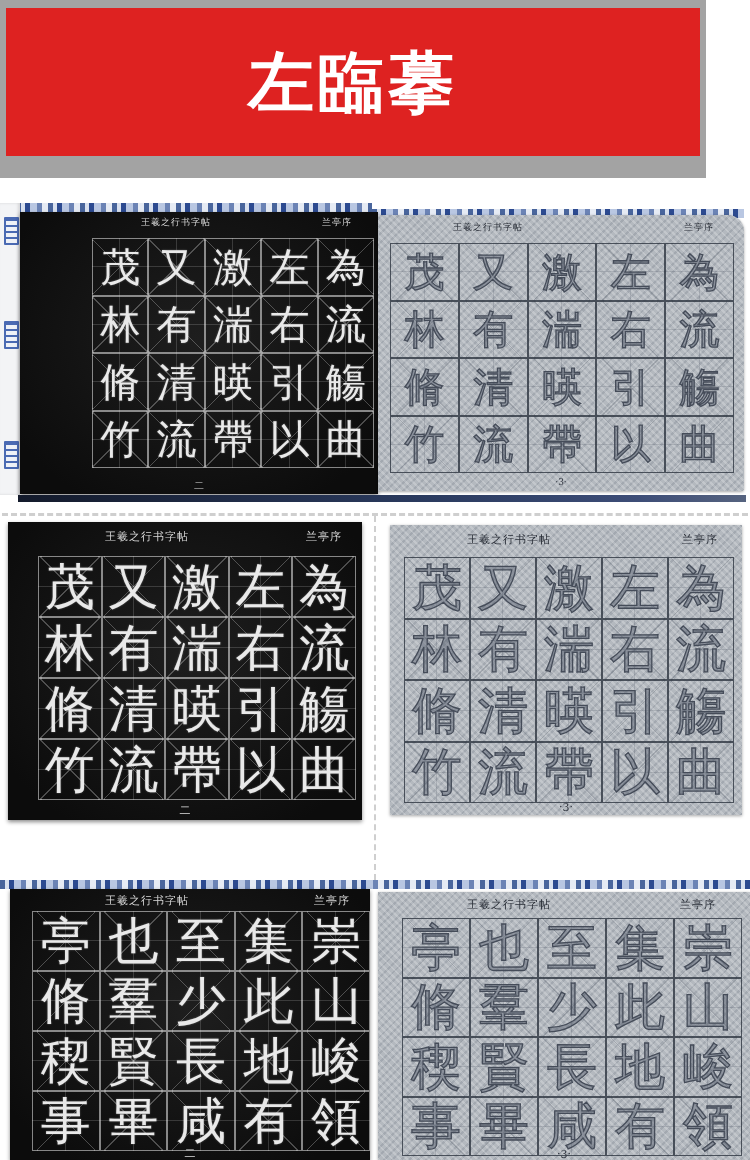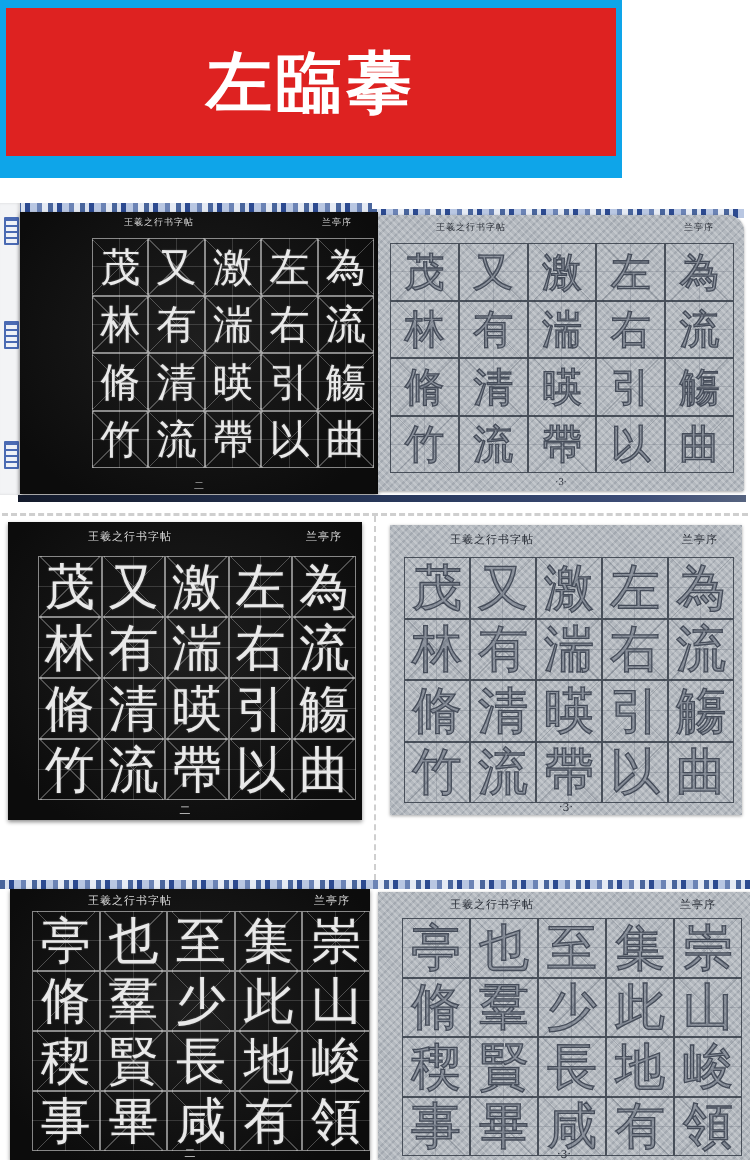--- a/index.html
+++ b/index.html
@@ -2,21 +2,21 @@
 <html><head>
 <meta charset="utf-8">
 <style>
   html,body{margin:0;padding:0;}
   body{
     width:750px;height:1160px;overflow:hidden;background:#ffffff;
     font-family:"Liberation Sans", sans-serif;position:relative;
   }
 
   
-  .banner{position:relative;width:622px;height:178px;background:#0ea5e9;}
+  .banner{position:relative;width:706px;height:178px;background:#a3a3a3;}
   .banner-core{
     position:absolute;left:6px;right:6px;top:8px;bottom:22px;background:#de2221;
     display:flex;align-items:center;justify-content:center;gap:84px;
   }
   .banner-text{
     color:#ffffff;font-size:66px;font-weight:700;letter-spacing:4px;
     font-family:"Liberation Sans", sans-serif;line-height:1;
   }
 
   .gap-top{height:18px;background:#ffffff;}
@@ -34,21 +34,21 @@
     box-shadow:0 2px 4px rgba(0,0,0,.45);
   }
   .gray-page{
     position:absolute;background:#b4b9bf;
     background-image:
       repeating-linear-gradient(45deg, rgba(255,255,255,.20) 0 2px, rgba(0,0,0,0) 2px 5px),
       repeating-linear-gradient(-45deg, rgba(72,82,98,.16) 0 2px, rgba(0,0,0,0) 2px 6px);
     box-shadow:0 1px 3px rgba(0,0,0,.35);
   }
   .page-header{
-    position:absolute;left:0;right:0;display:flex;justify-content:space-between;
+    position:absolute;left:17px;right:0;display:flex;justify-content:space-between;
     font-size:11px;letter-spacing:1px;line-height:1;
     font-family:"DejaVu Serif", serif;
   }
   .page-header.on-black{color:#d6d6d6;}
   .page-header.on-gray{color:#2a2f38;}
   .page-num{
     position:absolute;left:0;right:0;text-align:center;font-size:11px;line-height:1;
     font-family:"DejaVu Serif", serif;
   }
   .page-num.on-black{color:#dcdcdc;}

